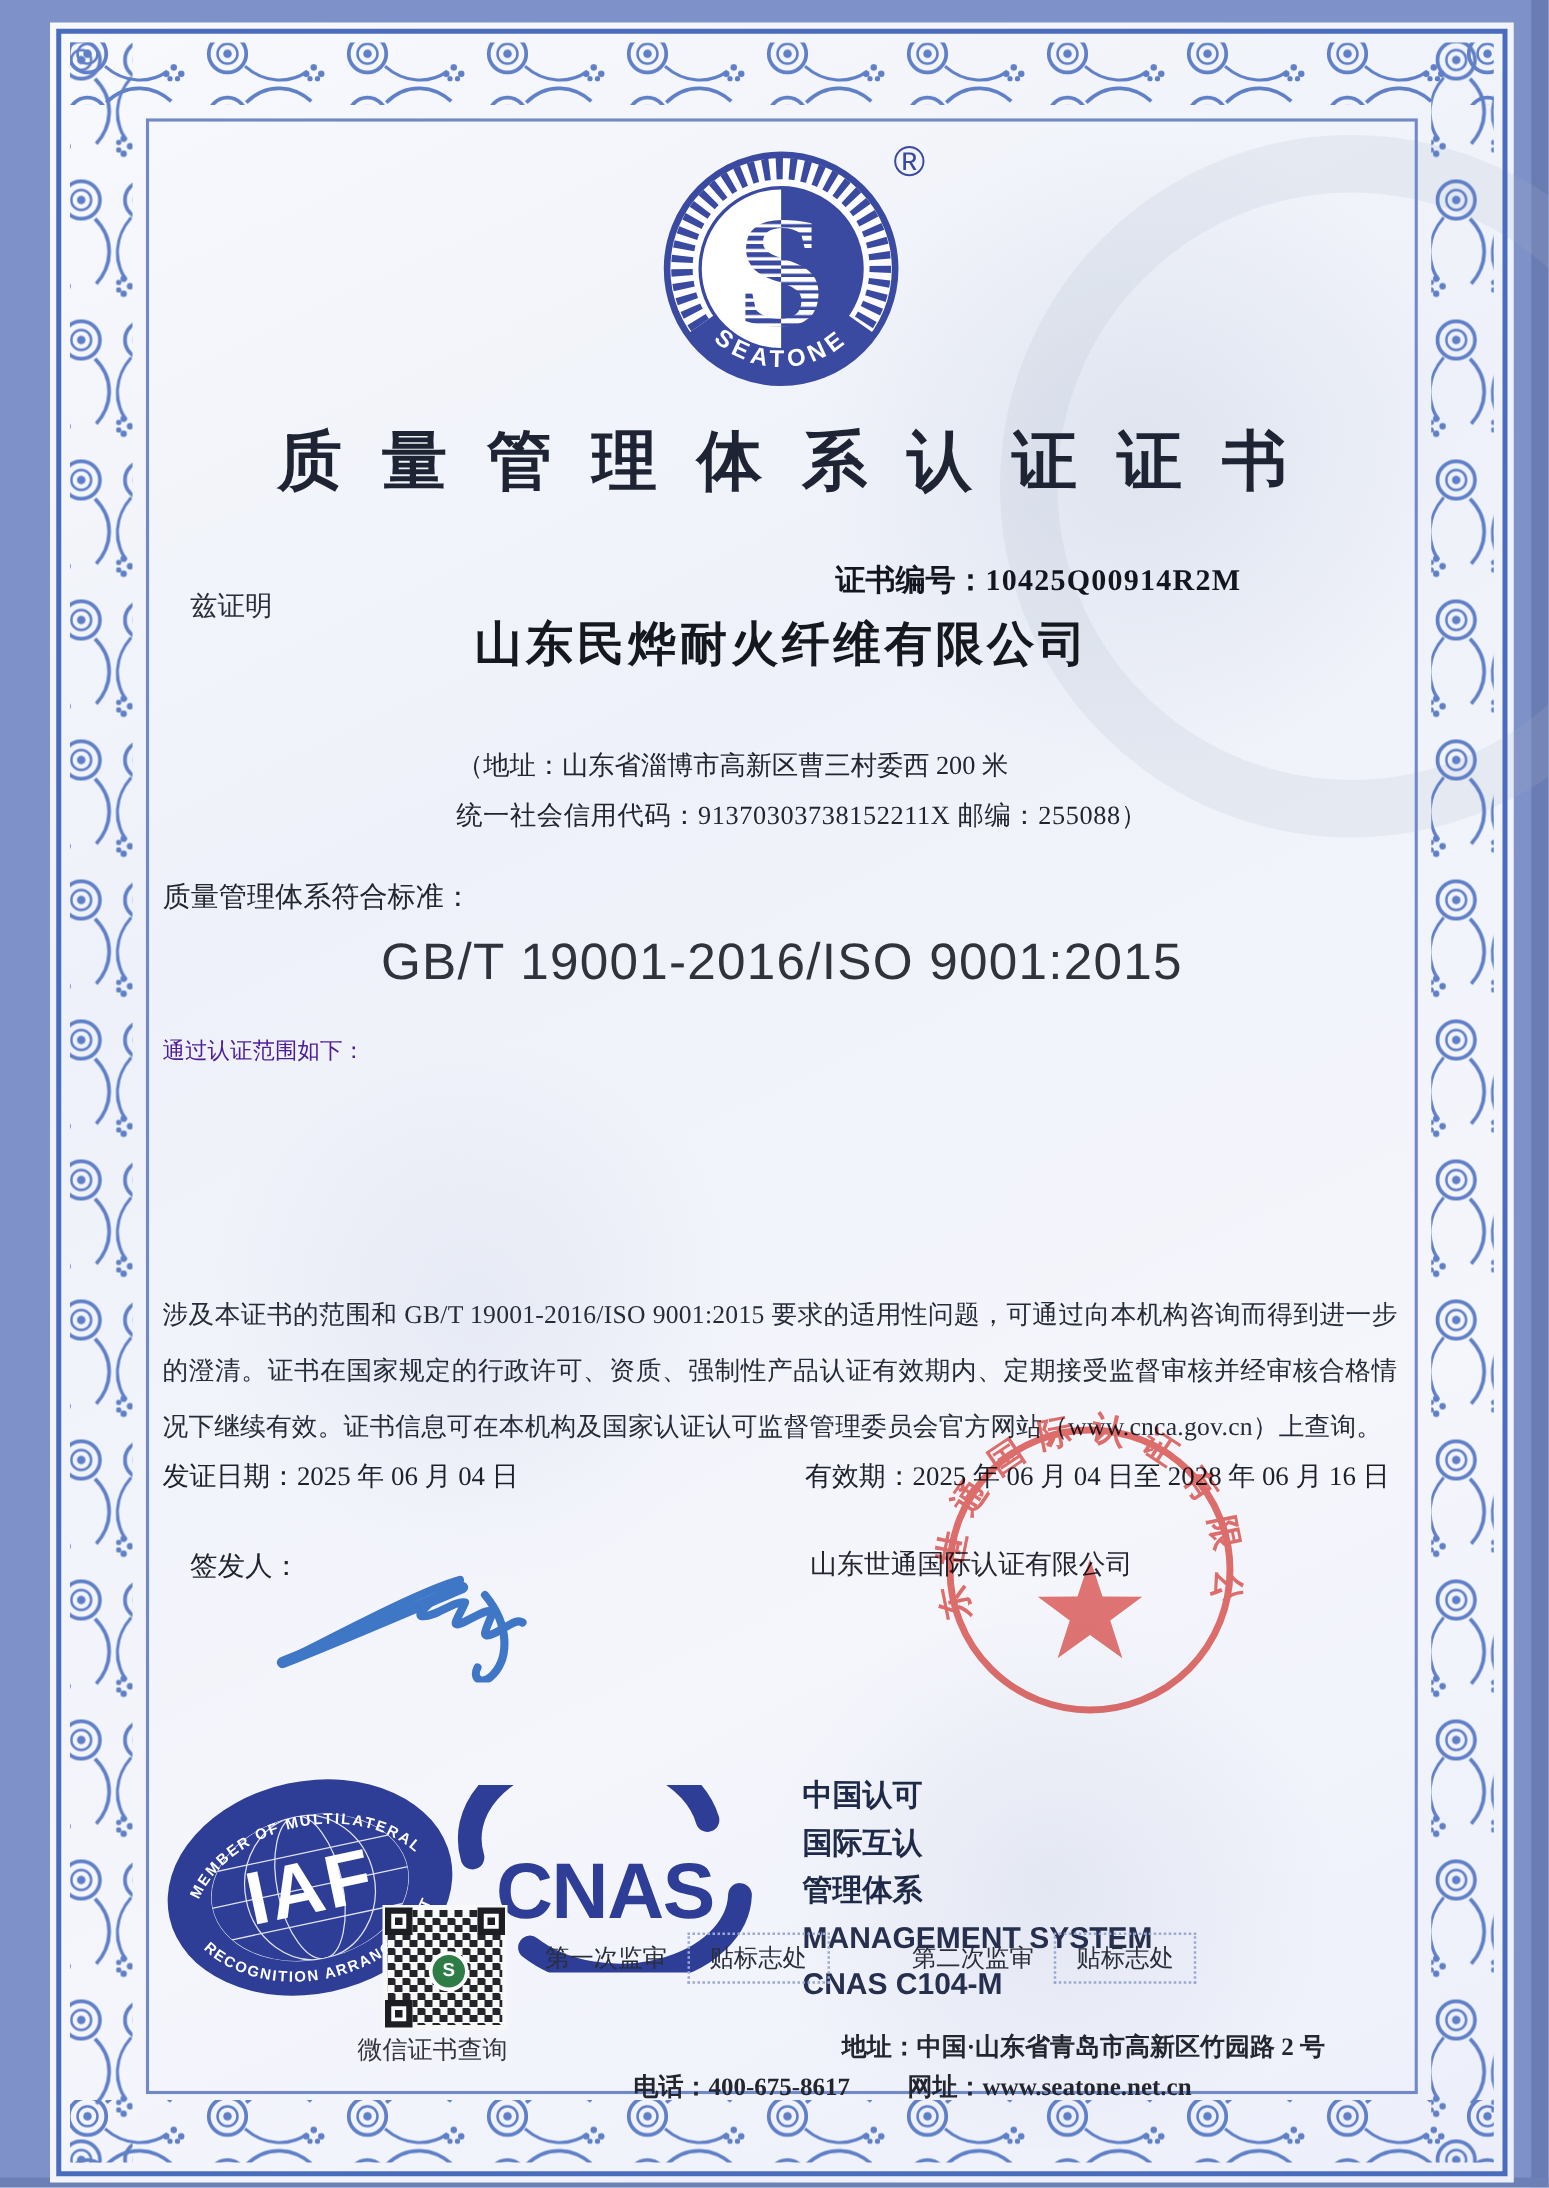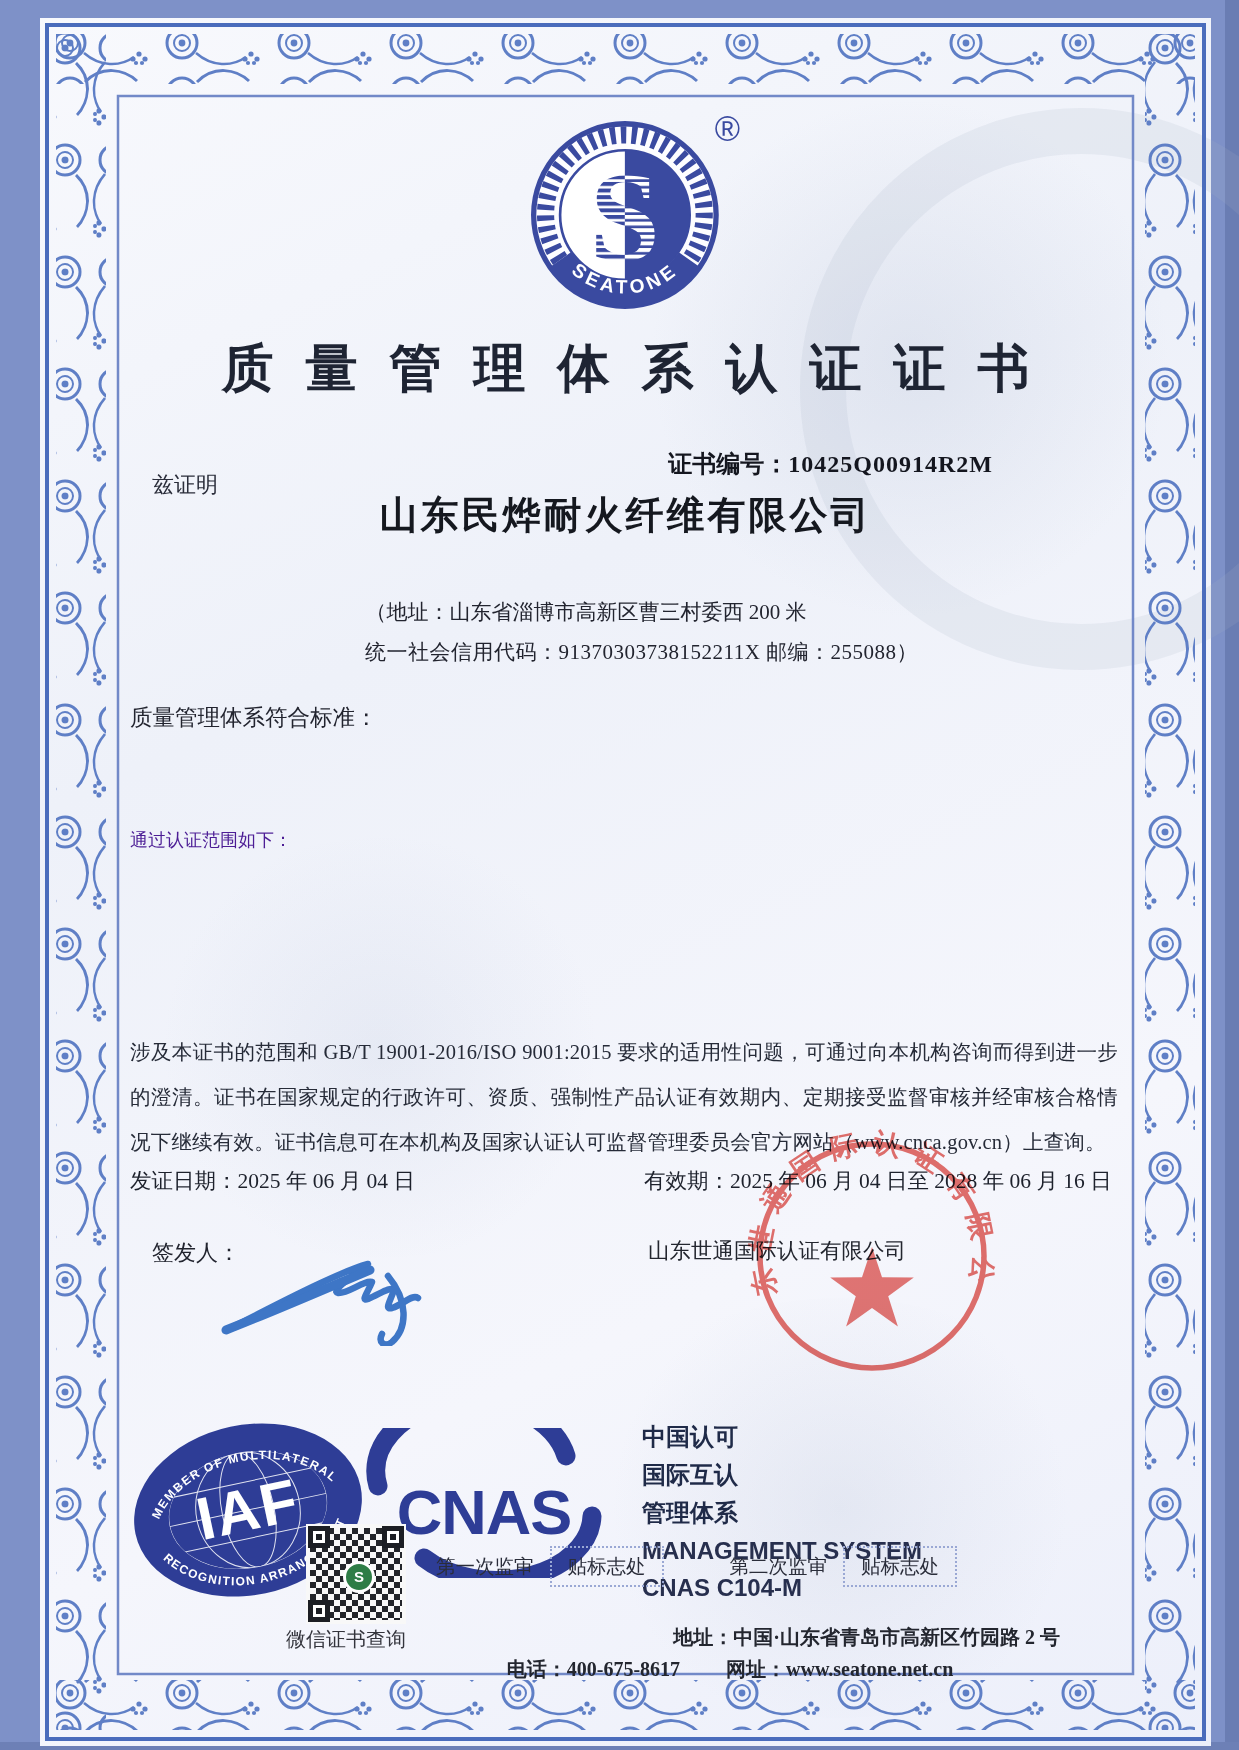--- a/index.html
+++ b/index.html
@@ -158,20 +158,21 @@
       <span>证书编号：</span><span class="num">10425Q00914R2M</span>
     </span>
   </div>
 
   <div class="abs certify">兹证明</div>
   <div class="abs company">山东民烨耐火纤维有限公司</div>
   <div class="abs addr1">（地址：山东省淄博市高新区曹三村委西 200 米</div>
   <div class="abs addr2">统一社会信用代码：91370303738152211X  邮编：255088）</div>
 
   <div class="abs stdlabel">质量管理体系符合标准：</div>
+  <div class="abs standard">GB/T 19001-2016/ISO 9001:2015</div>
 
   <div class="abs scopelabel">通过认证范围如下：</div>
 
   <div class="abs legal">涉及本证书的范围和 GB/T 19001-2016/ISO 9001:2015 要求的适用性问题，可通过向本机构咨询而得到进一步的澄清。证书在国家规定的行政许可、资质、强制性产品认证有效期内、定期接受监督审核并经审核合格情况下继续有效。证书信息可在本机构及国家认证认可监督管理委员会官方网站（www.cnca.gov.cn）上查询。</div>
 
   <div class="abs daterow d1">
     <span>发证日期：</span><span>2025 年 06 月 04 日</span>
   </div>
   <div class="abs daterow d2">
     <span>有效期：</span><span>2025 年 06 月 04 日至 2028 年 06 月 16 日</span>

